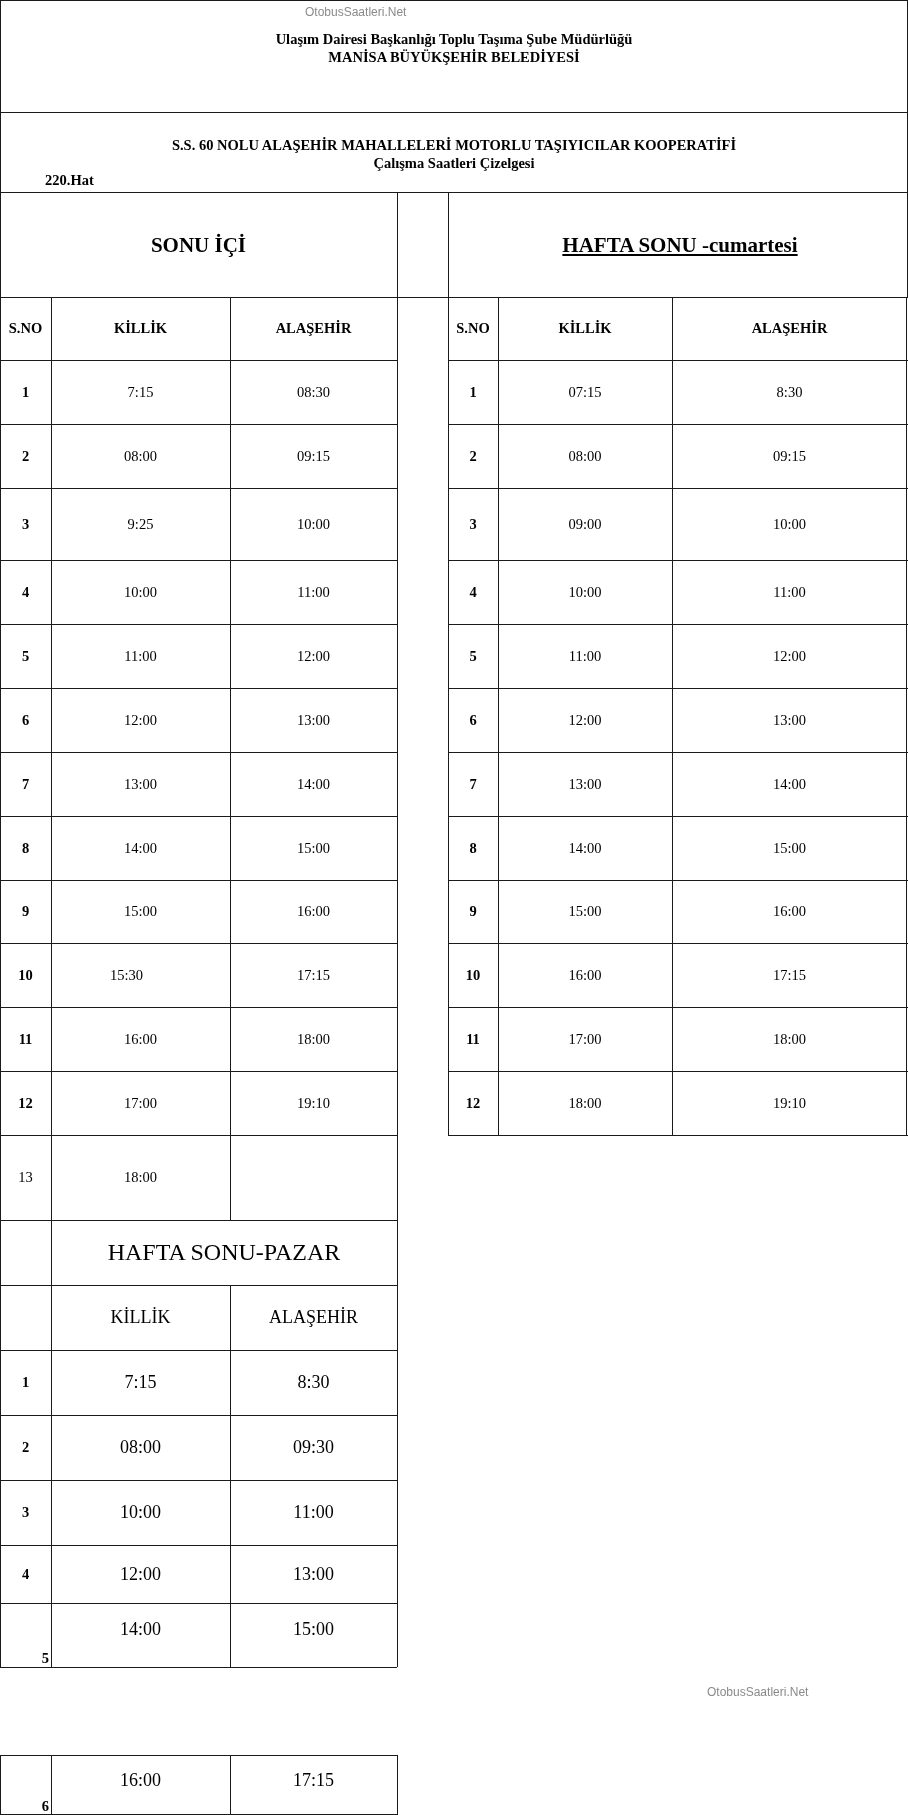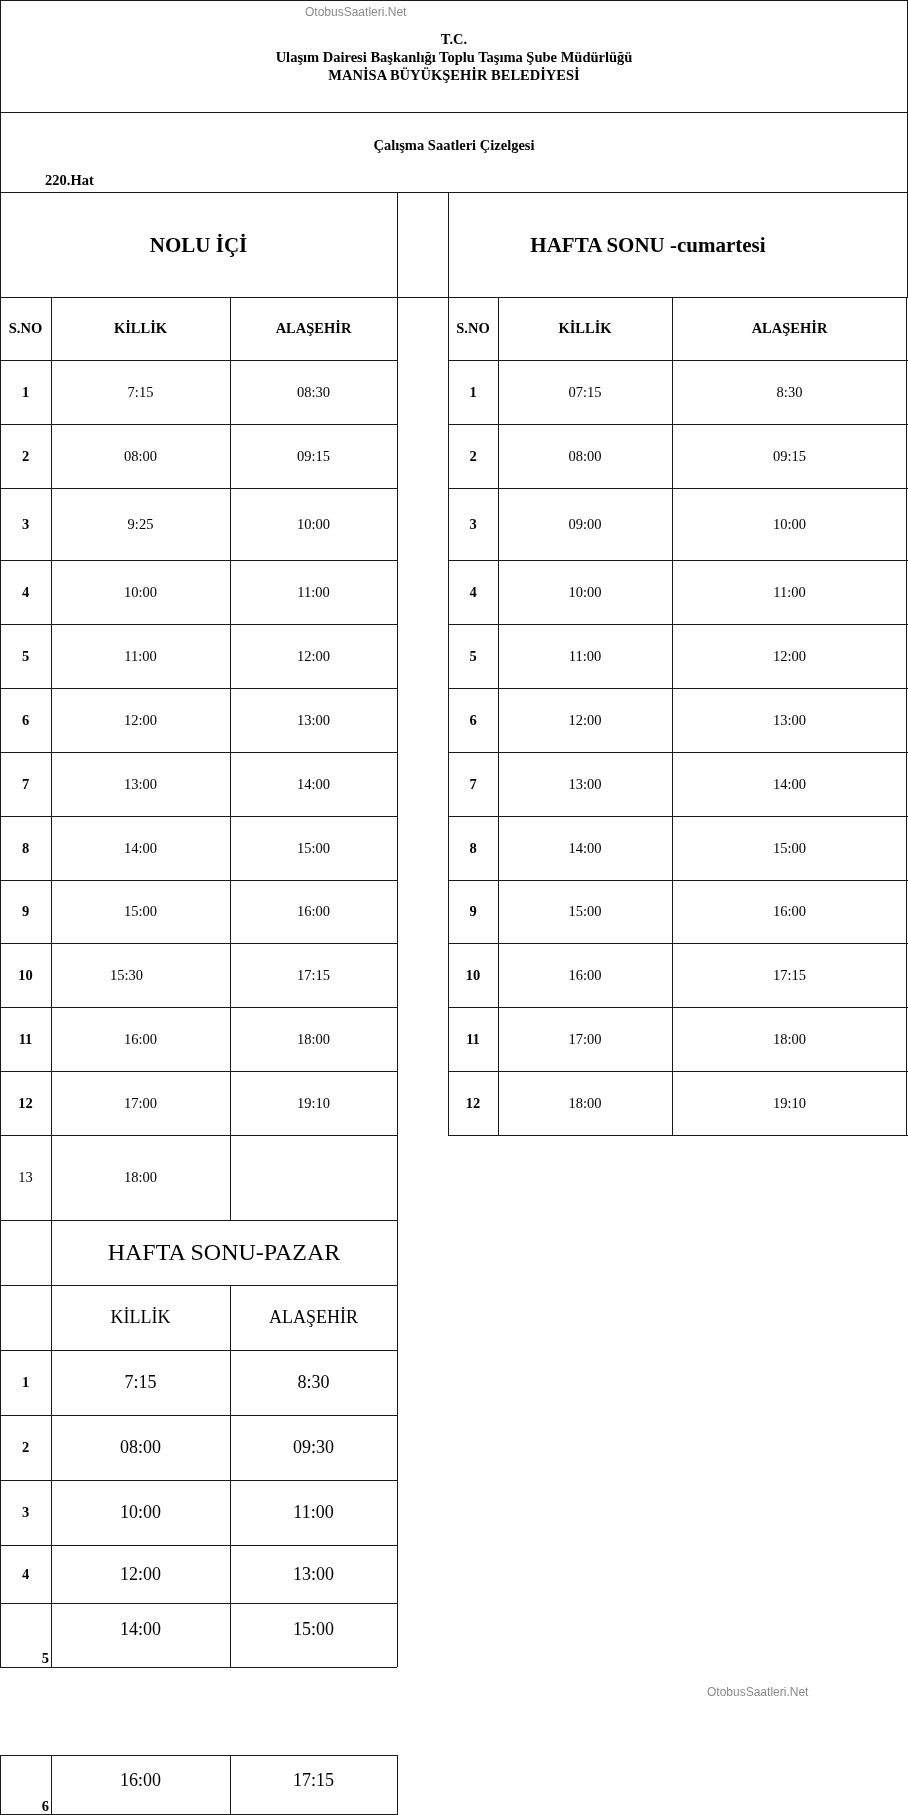--- a/index.html
+++ b/index.html
@@ -22,33 +22,33 @@
 </style>
 </head>
 <body>
 
 <div class="abs watermark" style="left:305px; top:5px;">OtobusSaatleri.Net</div>
 
 <div class="abs box" style="left:0; top:0; width:908px; height:193px;"></div>
 <div class="hl" style="left:0; top:112px; width:908px;"></div>
 
 <div class="abs" style="left:0; top:30px; width:908px;">
-  <div class="hdr-line">T.C.</div>
   <div class="hdr-line">Ulaşım Dairesi Başkanlığı Toplu Taşıma Şube Müdürlüğü</div>
   <div class="hdr-line">MANİSA BÜYÜKŞEHİR BELEDİYESİ</div>
 </div>
 
 <div class="abs" style="left:0; top:136px; width:908px;">
+  <div class="hdr-line">S.S. 60 NOLU ALAŞEHİR MAHALLELERİ MOTORLU TAŞIYICILAR KOOPERATİFİ</div>
   <div class="hdr-line">Çalışma Saatleri Çizelgesi</div>
 </div>
 <div class="abs hdr-line" style="left:15px; top:171px; text-align:left;margin-left:30px;">220.Hat</div>
 
 <div class="abs" style="left:0; top:192px; width:908px; height:106px; border-left:1.5px solid #1a1a1a; border-right:1.5px solid #1a1a1a; border-bottom:1.5px solid #1a1a1a;"></div>
-<div class="cell sec-title" style="left:0; top:192px; width:397px; height:106px;">NOLU İÇİ</div>
-<div class="cell sec-title" style="left:432px; top:192px; width:432px; height:106px;">HAFTA SONU -cumartesi</div>
+<div class="cell sec-title" style="left:0; top:192px; width:397px; height:106px;">SONU İÇİ</div>
+<div class="cell sec-title" style="left:464px; top:192px; width:432px; height:106px;text-decoration:underline;">HAFTA SONU -cumartesi</div>
 
 <div class="vl" style="left:397px; top:192px; height:1028px;"></div>
 <div class="vl" style="left:448px; top:192px; height:943px;"></div>
 
 <div id="weekday-table">
     <div class="cell col-h" style="left:0px; top:297px; width:51px; height:63px;">S.NO</div>
     <div class="cell col-h" style="left:51px; top:297px; width:179px; height:63px;">KİLLİK</div>
     <div class="cell col-h" style="left:230px; top:297px; width:167px; height:63px;">ALAŞEHİR</div>
     <div class="cell sno" style="left:0px; top:360px; width:51px; height:64px;">1</div>
     <div class="cell t" style="left:51px; top:360px; width:179px; height:64px;">7:15</div>

